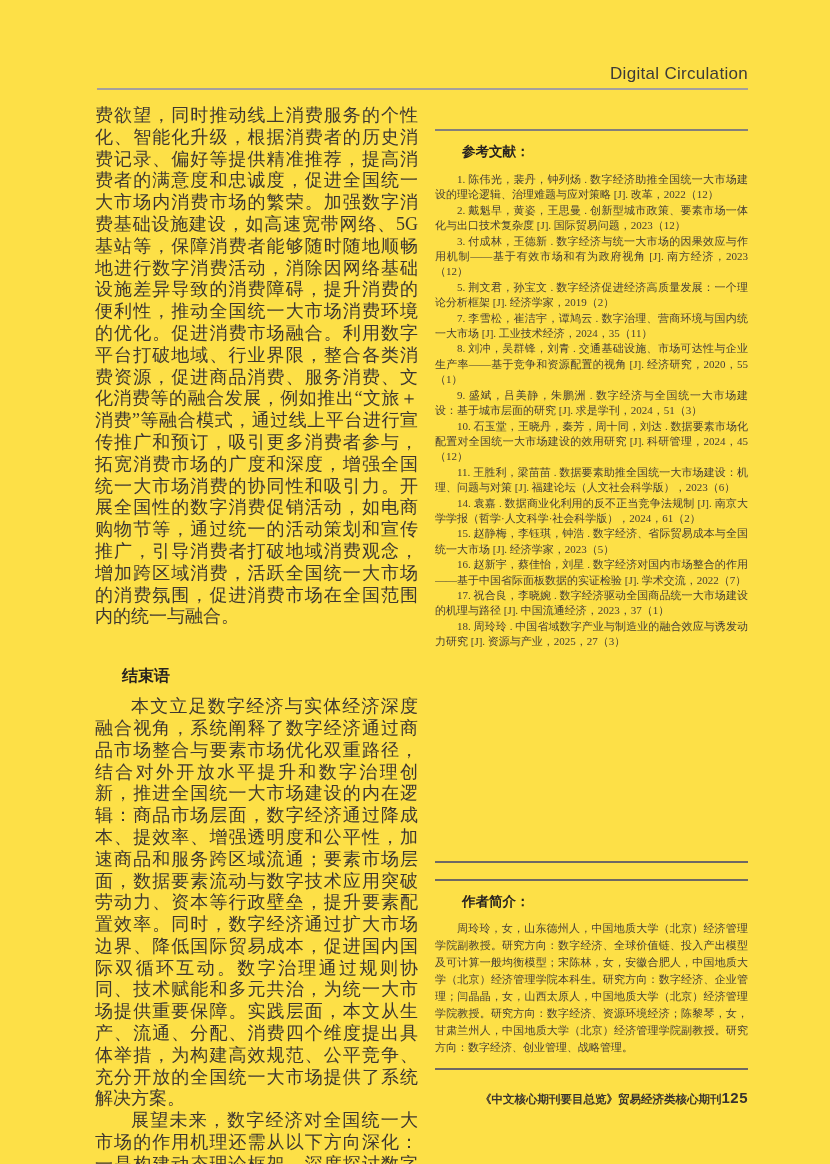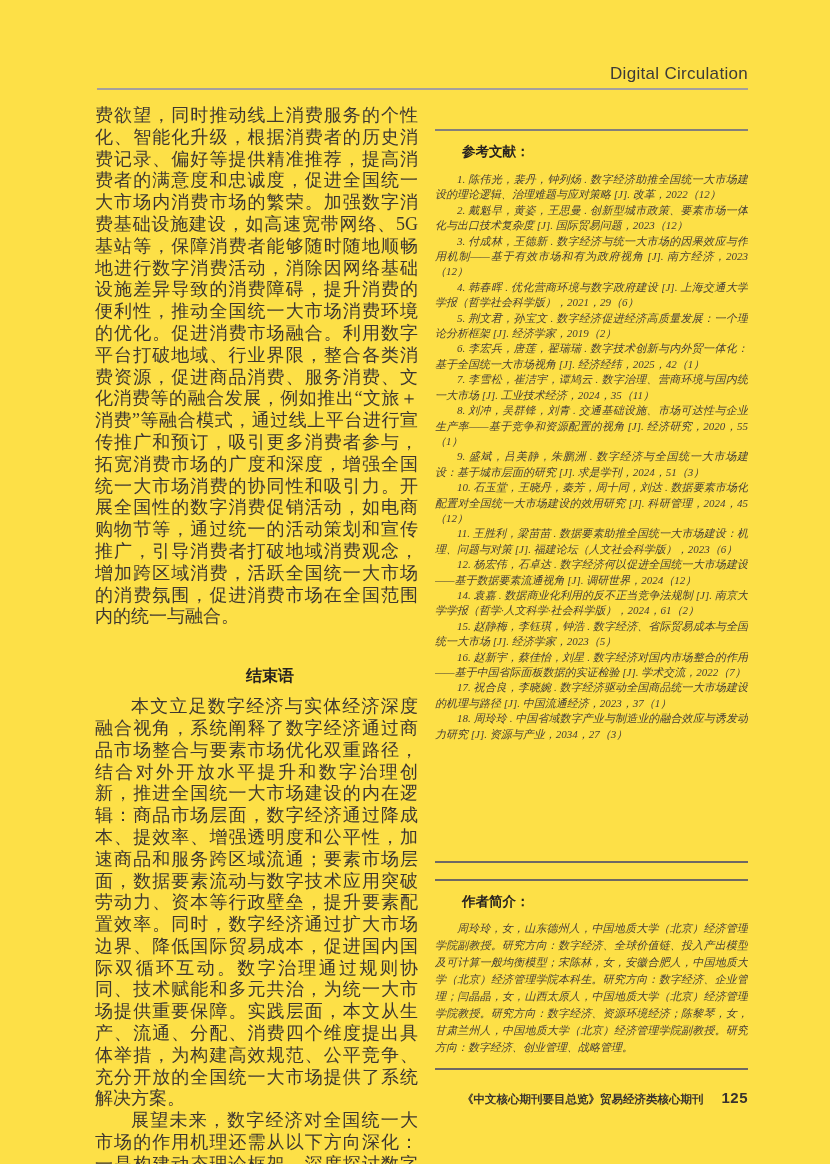--- a/index.html
+++ b/index.html
@@ -31,21 +31,21 @@
   .left-col p {
     margin: 0;
     font-size: 18px; line-height: 21.8px;
     text-align: justify; text-justify: inter-ideograph;
     color: #3e3731;
   }
   .para-cont { min-height: 352px; }
   .conclusion-heading {
     margin: 38px 0 9px 27px;
     font-family: "Liberation Sans", sans-serif;
-    font-weight: bold; font-size: 16px; color: #272220; text-align: center;
+    font-weight: bold; font-size: 16px; color: #272220;
   }
   .para-ind { text-indent: 2em; }
   .conclusion-p1 { min-height: 281px; }
 
   
   .right-col {
     position: absolute; top: 0; left: 435px; width: 313px; height: 1164px;
   }
   .rule { position: absolute; left: 0; width: 313px; background: #6e6964; }
   .rule-top { top: 129px; height: 2px; background: #84807b; }
@@ -55,42 +55,41 @@
     font-family: "Liberation Sans", sans-serif;
     font-weight: bold; font-size: 13.5px; color: #272220; text-align: center;
   }
   .ref-heading { top: 143px; }
   .refs-block {
     position: absolute; top: 172px; left: 0; width: 313px; height: 678px;
     overflow: hidden;
   }
   .refs-block p, .bio-text {
     margin: 0;
-    font-style: italic;
     font-size: 11px; line-height: 15.4px;
     text-align: justify; text-justify: inter-ideograph;
     text-indent: 2em;
     color: #453d36;
   }
   .rule-double-1 { top: 861px; height: 2px; }
   .rule-double-2 { top: 879px; height: 2px; }
   .bio-heading { top: 893px; }
   .bio-text {
     position: absolute; top: 920px; left: 0; width: 313px; height: 142px;
     line-height: 17px; overflow: hidden;
   }
   .rule-bottom { top: 1068px; height: 2px; }
   .page-footer {
     position: absolute; top: 1089px; left: 0; width: 313px;
     text-align: right; white-space: nowrap;
     font-family: "Liberation Sans", sans-serif;
     font-weight: bold; color: #39332e;
   }
   .journal-note { font-size: 11.5px; margin-top: 28px; }
-  .page-number { font-size: 15px; margin-left: 18px; letter-spacing: 0.5px; }
+  .page-number { font-size: 15px; margin-left: 0; letter-spacing: 0.5px; }
 </style>
 </head>
 <body>
 
 <div class="page">
 
   <div class="header-title">Digital Circulation</div>
   <div class="header-rule"></div>
 
   <div class="left-col">
@@ -101,34 +100,31 @@
   </div>
 
   <div class="right-col">
     <div class="rule rule-top"></div>
     <h3 class="ref-heading">参考文献：</h3>
 
     <div class="refs-block">
       <p>1. 陈伟光，裴丹，钟列炀 . 数字经济助推全国统一大市场建设的理论逻辑、治理难题与应对策略 [J]. 改革，2022（12）</p>
       <p>2. 戴魁早，黄姿，王思曼 . 创新型城市政策、要素市场一体化与出口技术复杂度 [J]. 国际贸易问题，2023（12）</p>
       <p>3. 付成林，王德新 . 数字经济与统一大市场的因果效应与作用机制——基于有效市场和有为政府视角 [J]. 南方经济，2023（12）</p>
-      <p>4. 韩春晖 . 优化营商环境与数字政府建设 [J]. 上海交通大学学报（哲学社会科学版），2021，29（6）</p>
       <p>5. 荆文君，孙宝文 . 数字经济促进经济高质量发展：一个理论分析框架 [J]. 经济学家，2019（2）</p>
-      <p>6. 李宏兵，唐莲，翟瑞瑞 . 数字技术创新与内外贸一体化：基于全国统一大市场视角 [J]. 经济经纬，2025，42（1）</p>
       <p>7. 李雪松，崔洁宇，谭鸠云 . 数字治理、营商环境与国内统一大市场 [J]. 工业技术经济，2024，35（11）</p>
       <p>8. 刘冲，吴群锋，刘青 . 交通基础设施、市场可达性与企业生产率——基于竞争和资源配置的视角 [J]. 经济研究，2020，55（1）</p>
       <p>9. 盛斌，吕美静，朱鹏洲 . 数字经济与全国统一大市场建设：基于城市层面的研究 [J]. 求是学刊，2024，51（3）</p>
       <p>10. 石玉堂，王晓丹，秦芳，周十同，刘达 . 数据要素市场化配置对全国统一大市场建设的效用研究 [J]. 科研管理，2024，45（12）</p>
       <p>11. 王胜利，梁苗苗 . 数据要素助推全国统一大市场建设：机理、问题与对策 [J]. 福建论坛（人文社会科学版），2023（6）</p>
-      <p>12. 杨宏伟，石卓达 . 数字经济何以促进全国统一大市场建设——基于数据要素流通视角 [J]. 调研世界，2024（12）</p>
       <p>14. 袁嘉 . 数据商业化利用的反不正当竞争法规制 [J]. 南京大学学报（哲学·人文科学·社会科学版），2024，61（2）</p>
       <p>15. 赵静梅，李钰琪，钟浩 . 数字经济、省际贸易成本与全国统一大市场 [J]. 经济学家，2023（5）</p>
       <p>16. 赵新宇，蔡佳怡，刘星 . 数字经济对国内市场整合的作用——基于中国省际面板数据的实证检验 [J]. 学术交流，2022（7）</p>
       <p>17. 祝合良，李晓婉 . 数字经济驱动全国商品统一大市场建设的机理与路径 [J]. 中国流通经济，2023，37（1）</p>
-      <p>18. 周玲玲 . 中国省域数字产业与制造业的融合效应与诱发动力研究 [J]. 资源与产业，2034，27（3）</p>
+      <p>18. 周玲玲 . 中国省域数字产业与制造业的融合效应与诱发动力研究 [J]. 资源与产业，2025，27（3）</p>
     </div>
 
     <div class="rule rule-double-1"></div>
     <div class="rule rule-double-2"></div>
 
     <h3 class="bio-heading">作者简介：</h3>
     <p class="bio-text">周玲玲，女，山东德州人，中国地质大学（北京）经济管理学院副教授。研究方向：数字经济、全球价值链、投入产出模型及可计算一般均衡模型；宋陈林，女，安徽合肥人，中国地质大学（北京）经济管理学院本科生。研究方向：数字经济、企业管理；闫晶晶，女，山西太原人，中国地质大学（北京）经济管理学院教授。研究方向：数字经济、资源环境经济；陈黎琴，女，甘肃兰州人，中国地质大学（北京）经济管理学院副教授。研究方向：数字经济、创业管理、战略管理。</p>
 
     <div class="rule rule-bottom"></div>
 

